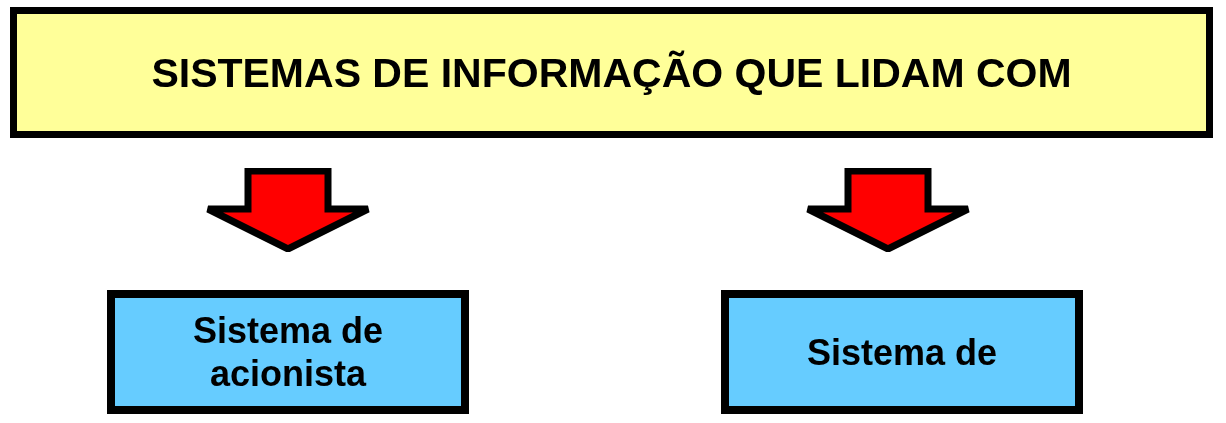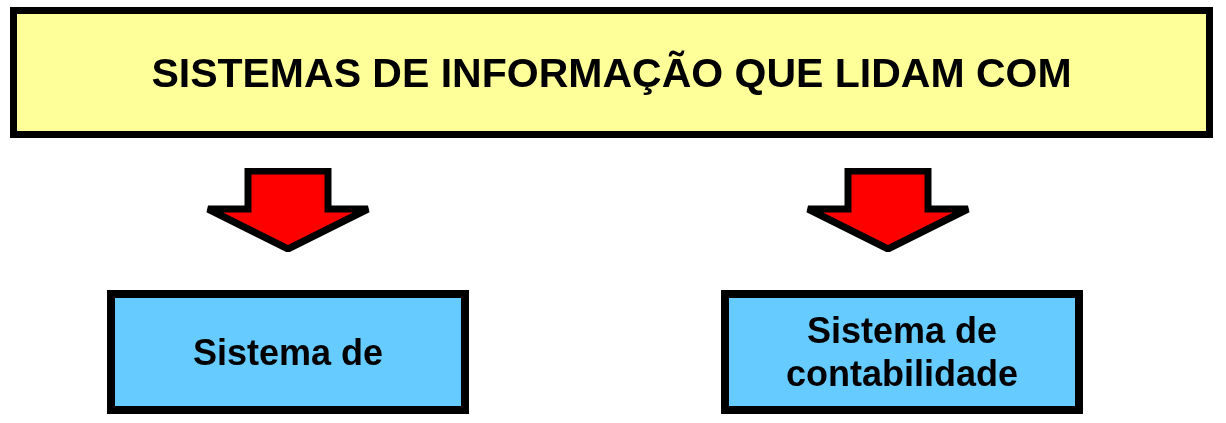--- a/index.html
+++ b/index.html
@@ -115,23 +115,23 @@
 
   <div class="arrow" id="arrow-right">
     <svg viewBox="0 0 166 84" xmlns="http://www.w3.org/2000/svg" aria-hidden="true">
       <polygon points="43,3 123,3 123,41 163,41 83,81 3,41 43,41" fill="#FF0000" stroke="#000000" stroke-width="7" stroke-linejoin="miter"></polygon>
     </svg>
   </div>
 
   <div class="proc-box" id="box-shareholder">
     <div class="proc-text">
       <span class="proc-line">Sistema de</span>
+      <span class="proc-line">acionista</span>
     </div>
   </div>
 
   <div class="proc-box" id="box-accounting">
     <div class="proc-text">
       <span class="proc-line">Sistema de</span>
-      <span class="proc-line">contabilidade</span>
     </div>
   </div>
 
 </div>
 
 </body></html>

